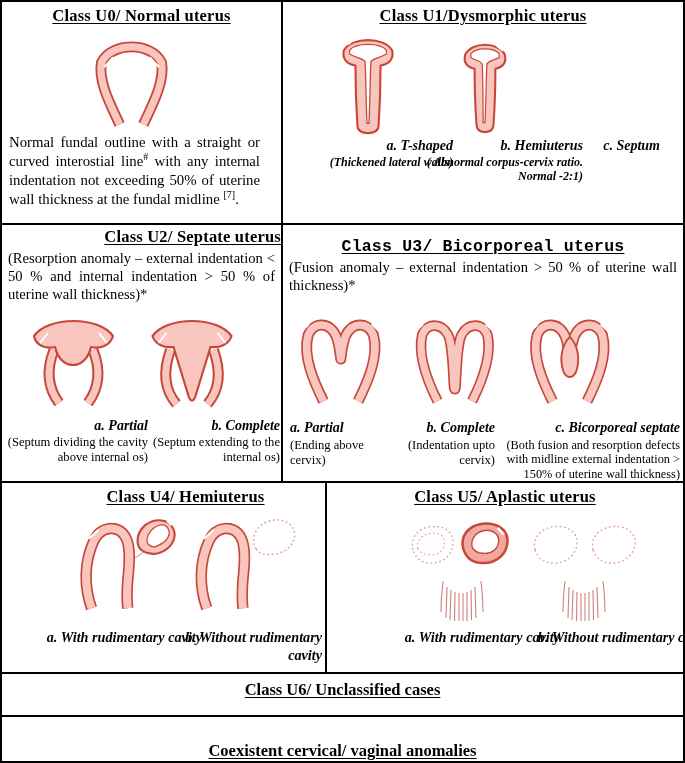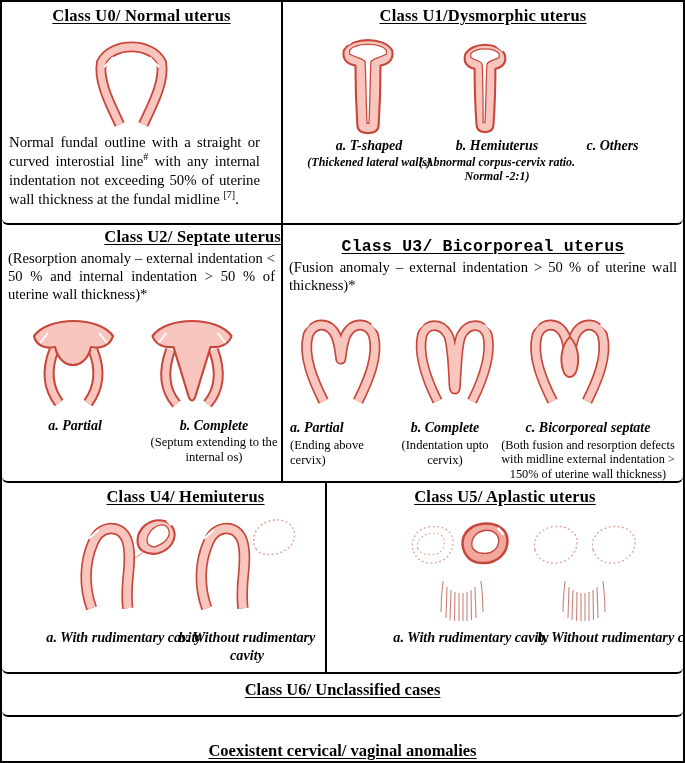--- a/index.html
+++ b/index.html
@@ -2,21 +2,21 @@
 <html><head>
 <meta charset="utf-8">
 <style>
   html,body{margin:0;padding:0;background:#fff;}
   .page{
     width:685px;height:763px;box-sizing:border-box;
     border:2px solid #000;background:#fff;position:relative;
     font-family:"Liberation Serif","DejaVu Serif",serif;color:#000;
     display:flex;flex-direction:column;overflow:hidden;
   }
-  .row{display:flex;border-bottom:2px solid #000;flex:none;border-radius:6px;}
+  .row{display:flex;border-bottom:2px solid #000;flex:none;}
   .row:last-child{border-bottom:none;align-items:flex-end;}
   .r1{height:221px;} .r2{height:256px;} .r3{height:189px;padding-left:44px;}
   .r4{height:41px;} .r5{flex:1;}
   .cell{box-sizing:border-box;position:relative;}
   .cl{width:281px;border-right:2px solid #000;flex:none;}
   .cr{flex:1;}
   .hdr{
     text-align:center;font-weight:bold;font-size:16.5px;
     text-decoration:underline;text-underline-offset:2px;
     margin:4px 0 0 0;letter-spacing:.2px;
@@ -26,21 +26,21 @@
     margin:2px 6px 0 6px;
   }
   .body-p{
     text-align:justify;font-size:14.8px;line-height:1.28;
     margin:3px 21px 0 7px;
   }
   sup{font-size:10px;line-height:0;}
   .figs{position:relative;}
   .figs svg{position:absolute;}
   .labels{position:relative;}
-  .lbl-group{position:absolute;text-align:center;}
+  .lbl-group{position:absolute;text-align:right;}
   .lbl-group.left-align{text-align:left;}
   .lbl{font-weight:bold;font-style:italic;font-size:14px;line-height:1.15;}
   .sub{font-size:12.6px;line-height:1.2;margin-top:1px;}
   .sub.bold-it{font-weight:bold;font-style:italic;font-size:12px;}
   .sub.small{font-size:12.3px;}
   .big-lbl{font-weight:bold;font-style:italic;font-size:14.2px;line-height:1.25;}
   .center-title{text-align:center;font-weight:bold;font-size:16.5px;
     text-decoration:underline;text-underline-offset:2px;width:100%;}
   .r4 .center-title{margin-top:6px;}
   .r5 .center-title{margin-top:9px;}
@@ -80,21 +80,21 @@
       <div class="labels" style="height:70px;">
         <div class="lbl-group" style="left:2px;top:0;width:168px;">
           <div class="lbl">a. T-shaped</div>
           <div class="sub bold-it">(Thickened lateral walls)</div>
         </div>
         <div class="lbl-group" style="left:128px;top:0;width:172px;">
           <div class="lbl">b. Hemiuterus</div>
           <div class="sub bold-it">( Abnormal corpus-cervix ratio. Normal -2:1)</div>
         </div>
         <div class="lbl-group" style="left:282px;top:0;width:95px;">
-          <div class="lbl">c. Others</div>
+          <div class="lbl">c. Septum</div>
         </div>
       </div>
     </div>
   </div>
 
   <div class="row r2">
     <div class="cell cl">
       <div class="hdr" style="margin-top:2px;text-align:right;">Class U2/ Septate uterus</div>
       <p class="note">(Resorption anomaly – external indentation &lt; 50 % and internal indentation &gt; 50 % of uterine wall thickness)*</p>
       <div class="figs" style="height:102px;margin-top:4px;">
@@ -113,20 +113,21 @@
           <path d="M69,42 C77,64 75,82 63,96" fill="none" stroke="#c7473a" stroke-width="11" stroke-linejoin="round"></path>
           <path d="M69,42 C77,64 75,82 63,96" fill="none" stroke="#f9c6bf" stroke-width="7" stroke-linejoin="round"></path>
           <path d="M8,28 C22,8 73,8 87,28 C84,37 75,40 66,39 L51,88 C49,94 46,94 44,88 L29,39 C20,40 11,37 8,28 Z" fill="#f9c6bf" stroke="#c7473a" stroke-width="2.2" stroke-linejoin="round"></path>
           <path d="M14,35 L22,25" stroke="#fff" stroke-width="1.8"></path>
           <path d="M81,35 L73,25" stroke="#fff" stroke-width="1.8"></path>
         </svg>
       </div>
       <div class="labels" style="height:60px;margin-top:8px;">
         <div class="lbl-group" style="left:0;top:0;width:146px;">
           <div class="lbl">a. Partial</div>
+          <div class="sub">(Septum dividing the cavity above internal os)</div>
         </div>
         <div class="lbl-group" style="left:146px;top:0;width:132px;">
           <div class="lbl">b. Complete</div>
           <div class="sub">(Septum extending to the internal os)</div>
         </div>
       </div>
     </div>
 
     <div class="cell cr">
       <div class="hdr" style="margin-top:12px;font-family:Liberation Mono, monospace;">Class U3/ Bicorporeal uterus</div>

